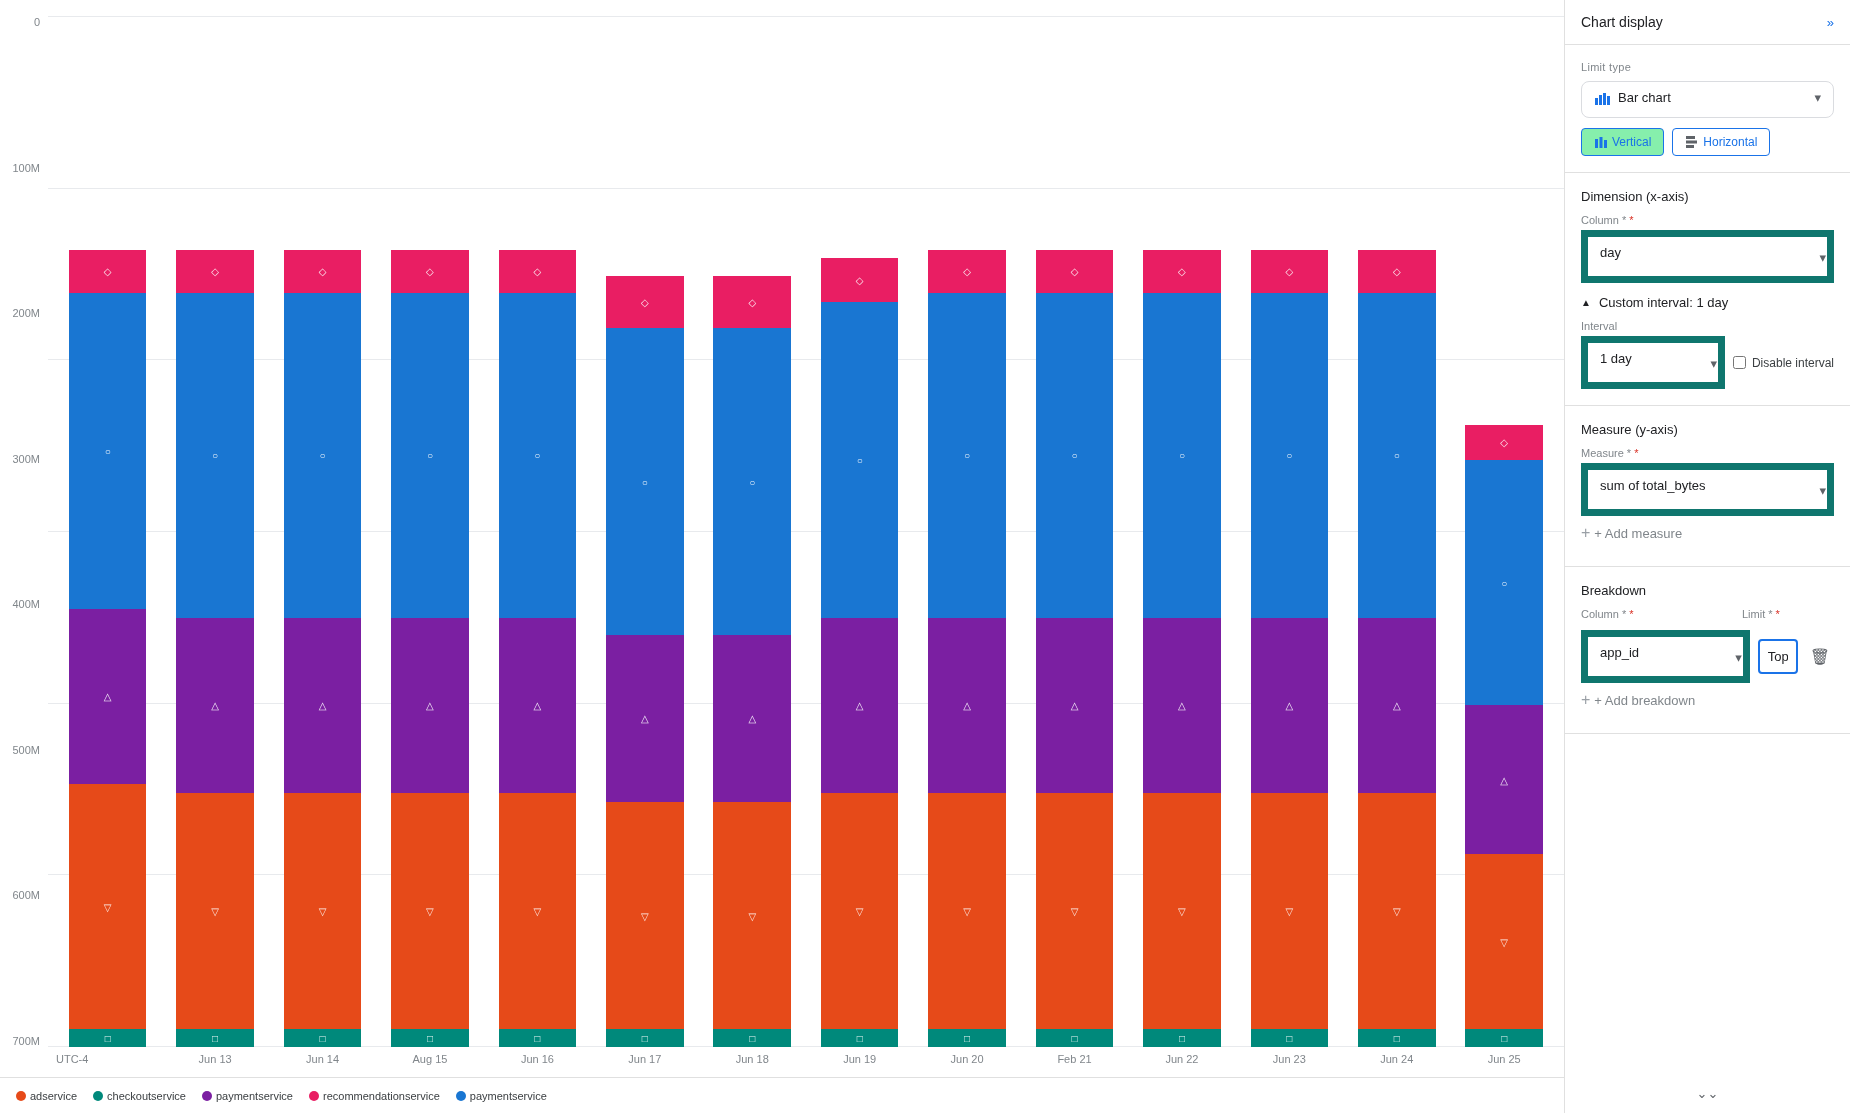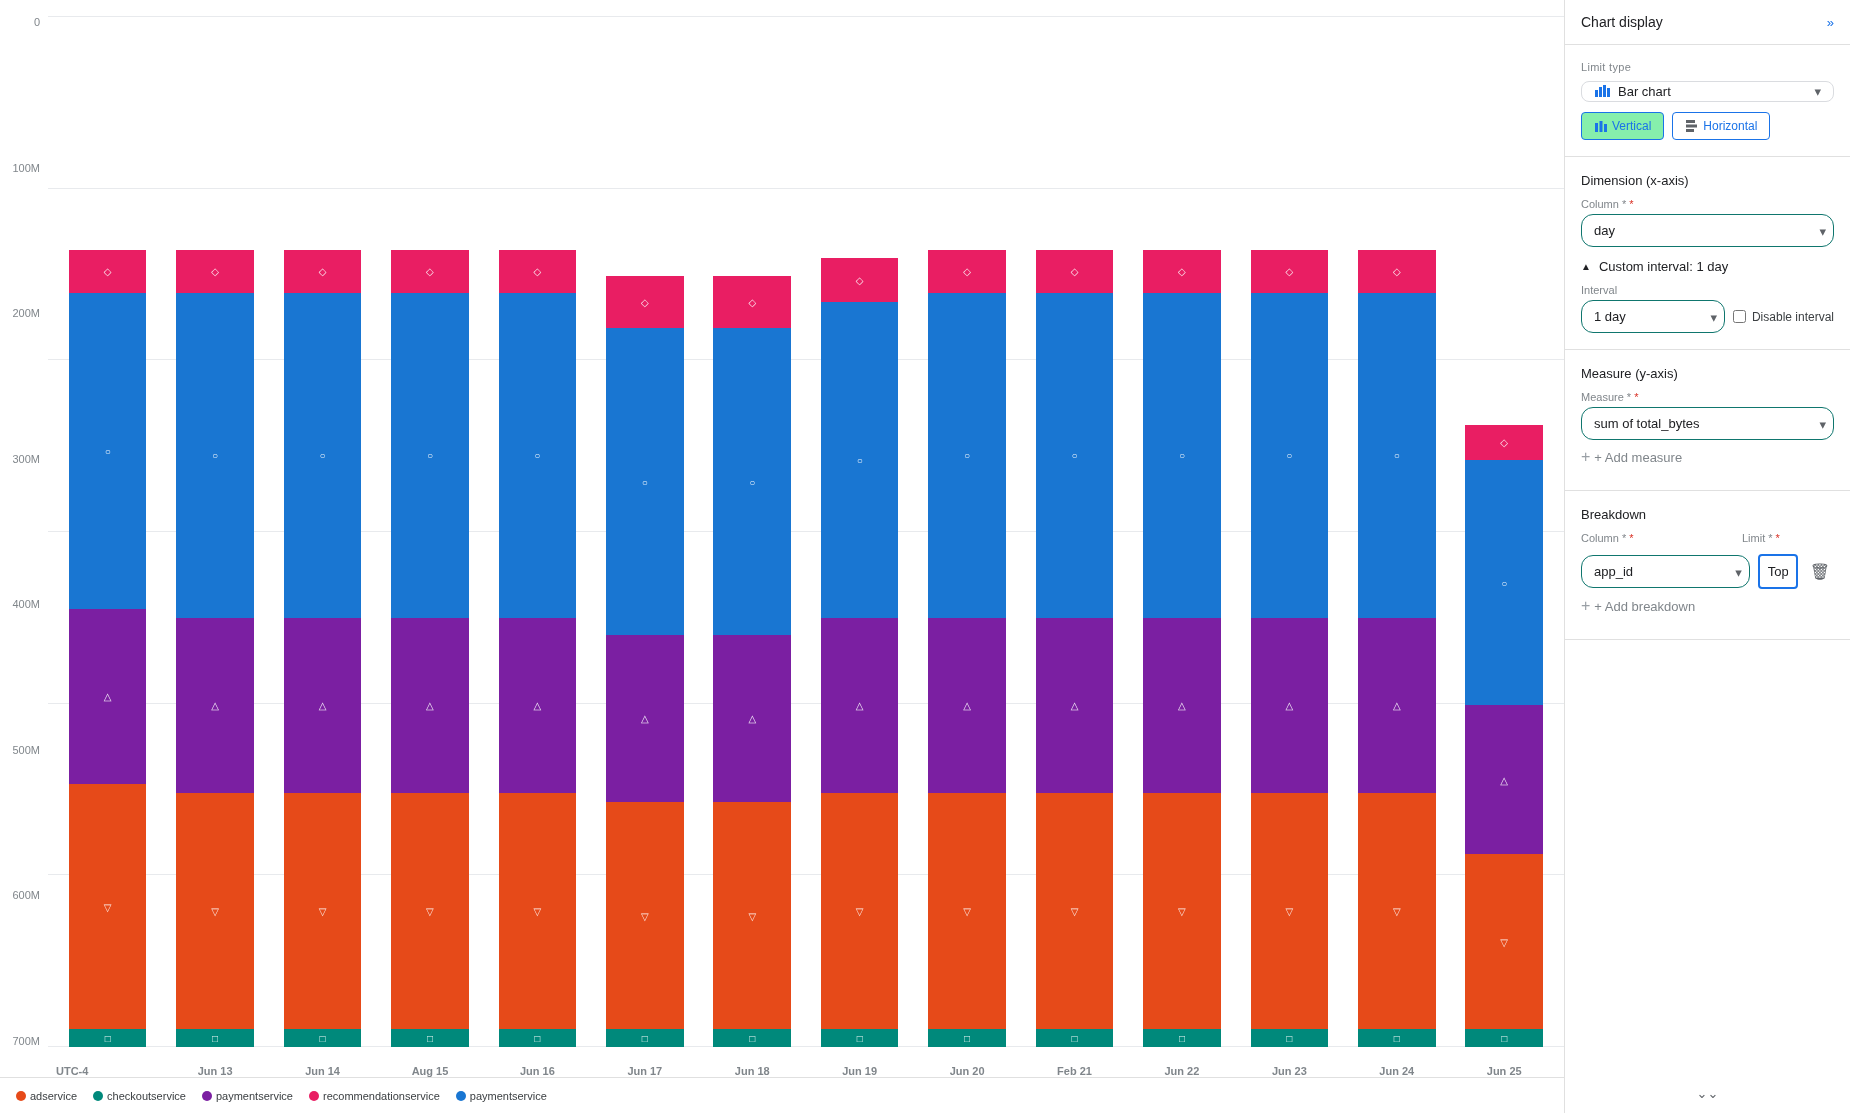--- a/index.html
+++ b/index.html
@@ -133,27 +133,26 @@
 
     .bar-segment .seg-icon {
       color: white;
       font-size: 12px;
       opacity: 0.9;
       position: absolute;
     }
 
     .x-labels {
       position: absolute;
-      bottom: 0;
+      bottom: 12px;
       left: 0;
       right: 0;
       display: flex;
       gap: 4px;
       padding: 0 8px;
-      font-weight: bold;
     }
 
     .x-label {
       flex: 1;
       text-align: center;
       font-size: 11px;
       color: #80868b;
     }
 
     .legend {
@@ -223,45 +222,44 @@
       letter-spacing: 0.3px;
     }
 
     .select-field {
       position: relative;
       width: 100%;
     }
 
     .select-field select {
       width: 100%;
-      padding: 8px 32px 8px 12px;
-      border: 1px solid #0f766e;
-      border-radius: 12px;
+      padding: 8px 32px 16px 12px;
+      border: 7px solid #0f766e;
+      border-radius: 0;
       font-size: 13px;
       color: #202124;
       appearance: none;
       background: #fff;
       cursor: pointer;
     }
 
     .select-arrow {
       position: absolute;
       right: 8px;
       top: 50%;
       transform: translateY(-50%);
       pointer-events: none;
       color: #5f6368;
     }
 
     .chart-type-field {
       display: flex;
-      align-items: center;
       border: 1px solid #dadce0;
       border-radius: 8px;
-      padding: 0 12px;
+      padding: 8px 12px;
       cursor: pointer;
       position: relative;
     }
 
     .chart-type-icon {
       margin-right: 8px;
       color: #1a73e8;
     }
 
     .chart-type-text {

